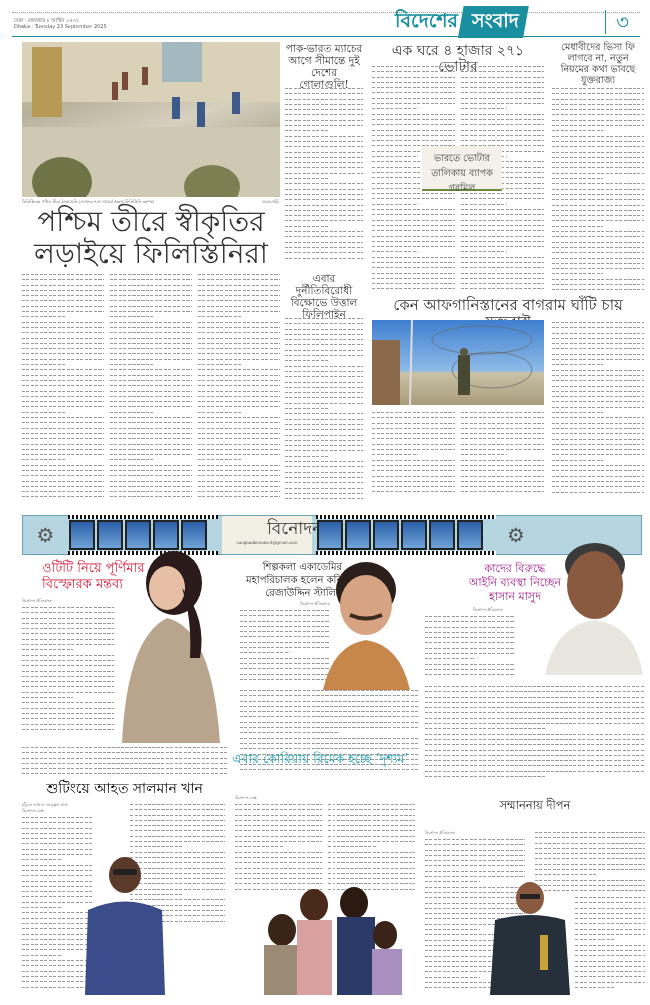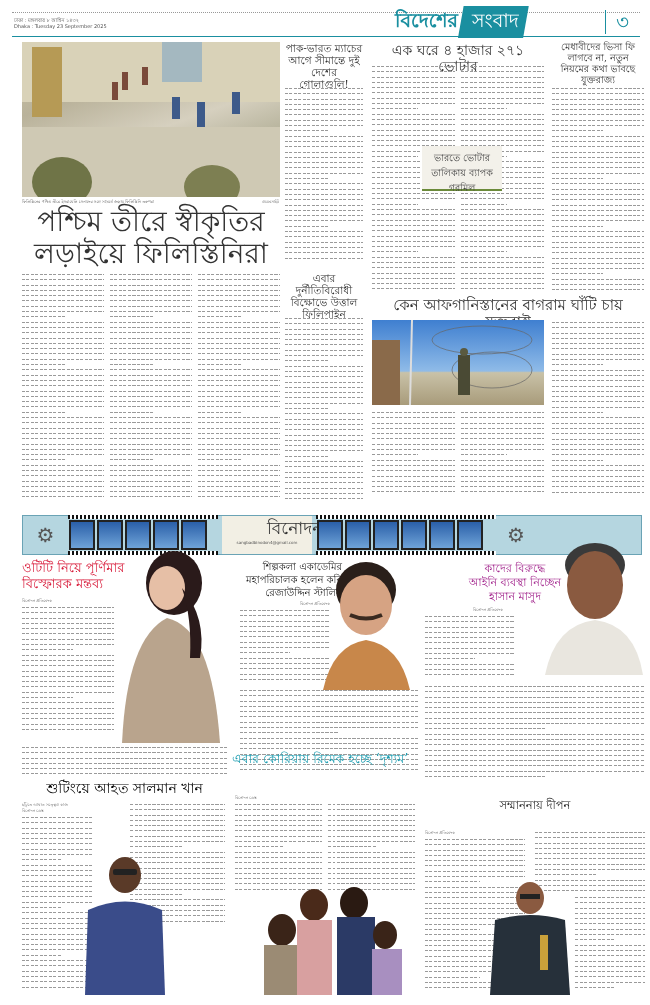--- a/index.html
+++ b/index.html
@@ -2,34 +2,34 @@
 <html><head>
 <meta charset="utf-8">
 <style>
   * { box-sizing: border-box; margin: 0; padding: 0; }
   body { width: 650px; height: 1005px; background: #fff; font-family: "DejaVu Sans", sans-serif; color: #222; overflow: hidden; position: relative; }
   .abs { position: absolute; }
   .dotline { border-top: 1px dotted #999; }
   .masthead-date { font-size: 5px; color: #555; line-height: 6px; }
   .section-title { display: flex; align-items: center; }
   .st-left { font-size: 19px; color: #1a8fa0; font-weight: bold; font-family: "DejaVu Serif", serif; }
-  .st-right { background: #1a8fa0; color: #fff; font-size: 19px; font-weight: normal; padding: 0 10px 0 14px; clip-path: polygon(8% 0,100% 0,92% 100%,0 100%); font-family: "DejaVu Serif", serif; }
+  .st-right { background: #1a8fa0; color: #fff; font-size: 19px; font-weight: bold; padding: 0 10px 0 14px; clip-path: polygon(8% 0,100% 0,92% 100%,0 100%); font-family: "DejaVu Serif", serif; }
   .page-num { font-size: 20px; color: #1a8fa0; border-left: 1px solid #1a8fa0; padding-left: 10px; }
   .rule-teal { border-top: 1.5px solid #1a8fa0; }
   .photo { background: linear-gradient(160deg,#cfc6a8 0%,#b9b29a 30%,#d6d0bf 55%,#8a8a6a 100%); overflow: hidden; }
   .caption { font-size: 4px; color: #444; }
   .hl { font-family: "DejaVu Serif", serif; color: #333; text-align: center; line-height: 1.15; }
   .body-text { font-size: 3.6px; line-height: 5.3px; color: #666; text-align: justify; overflow: hidden; }
   .body-text .ln { display: block; height: 5.3px; background: repeating-linear-gradient(90deg,#9a9a9a 0 3px,transparent 3px 4.5px); background-size: 100% 1.4px; background-repeat: no-repeat; background-position: 0 2px; }
   .cols { display: flex; gap: 6px; }
   .pullbox { background: #f3f1ea; border-bottom: 2px solid #6b8a3a; text-align: center; font-family: "DejaVu Serif", serif; color: #444; }
   .film { background: #b5d6e0; border: 1px solid #6aa3b5; display: flex; align-items: center; }
   .frame { background: linear-gradient(180deg,#2a5fa8,#6fa3d8); border: 2px solid #222; height: 30px; width: 26px; margin: 0 1px; }
   .sprocket { height: 4px; background: repeating-linear-gradient(90deg,#111 0 2px,#fff 2px 4px); }
-  .red-hl { color: #d81b3a; font-family: "DejaVu Serif", serif; }
+  .red-hl { color: #d81b3a; font-family: "DejaVu Serif", serif; margin-left: 20px; }
   .purple-hl { color: #a0208a; font-family: "DejaVu Serif", serif; }
   .teal-hl { color: #1a9cb0; font-family: "DejaVu Serif", serif; }
   .byline { font-size: 4px; color: #555; }
 </style>
 </head>
 <body>
 
 <div class="abs dotline" style="left:12px;top:12px;width:628px;"></div>
 <div class="abs masthead-date" style="left:14px;top:17px;">
   <div>ঢাকা : মঙ্গলবার ৮ আশ্বিন ১৪৩২</div>

